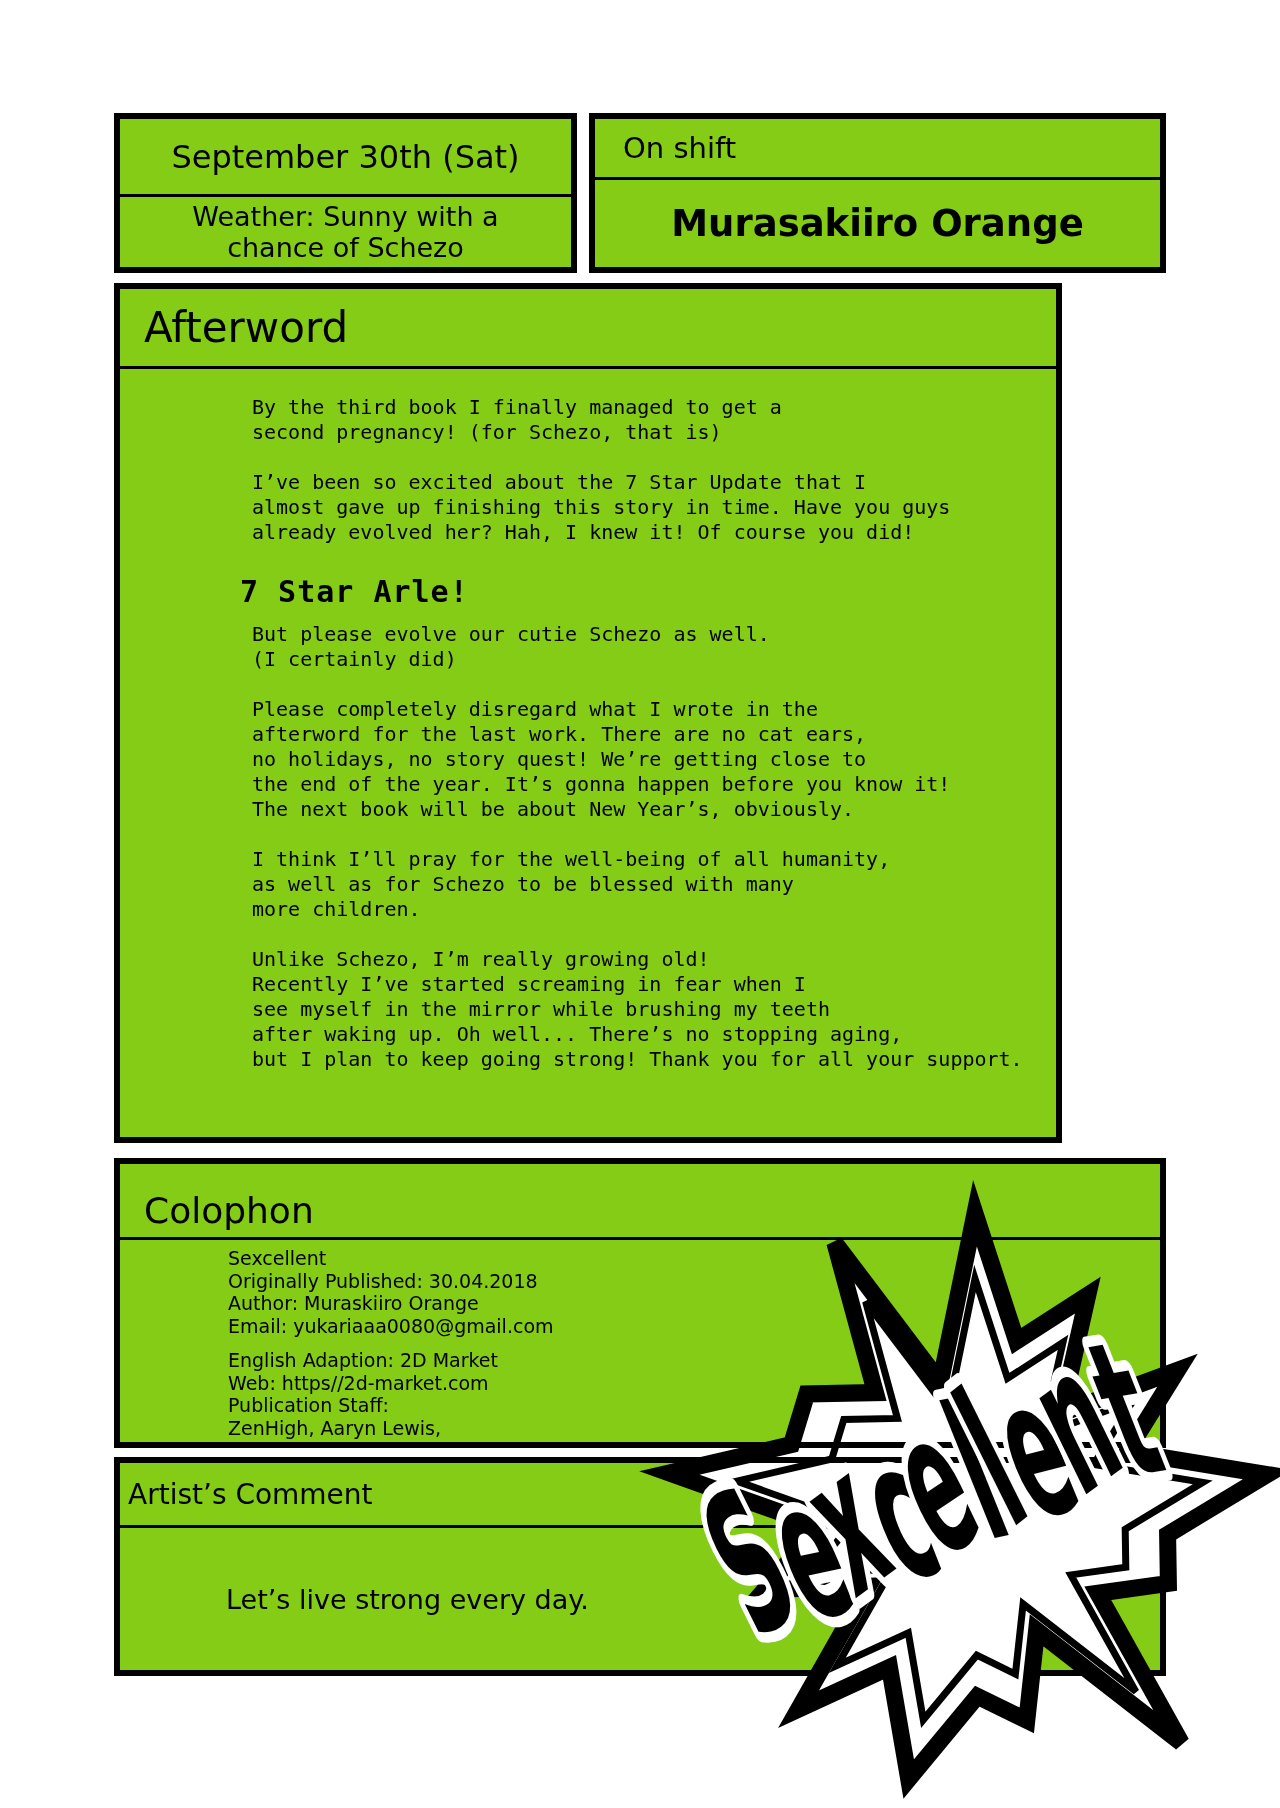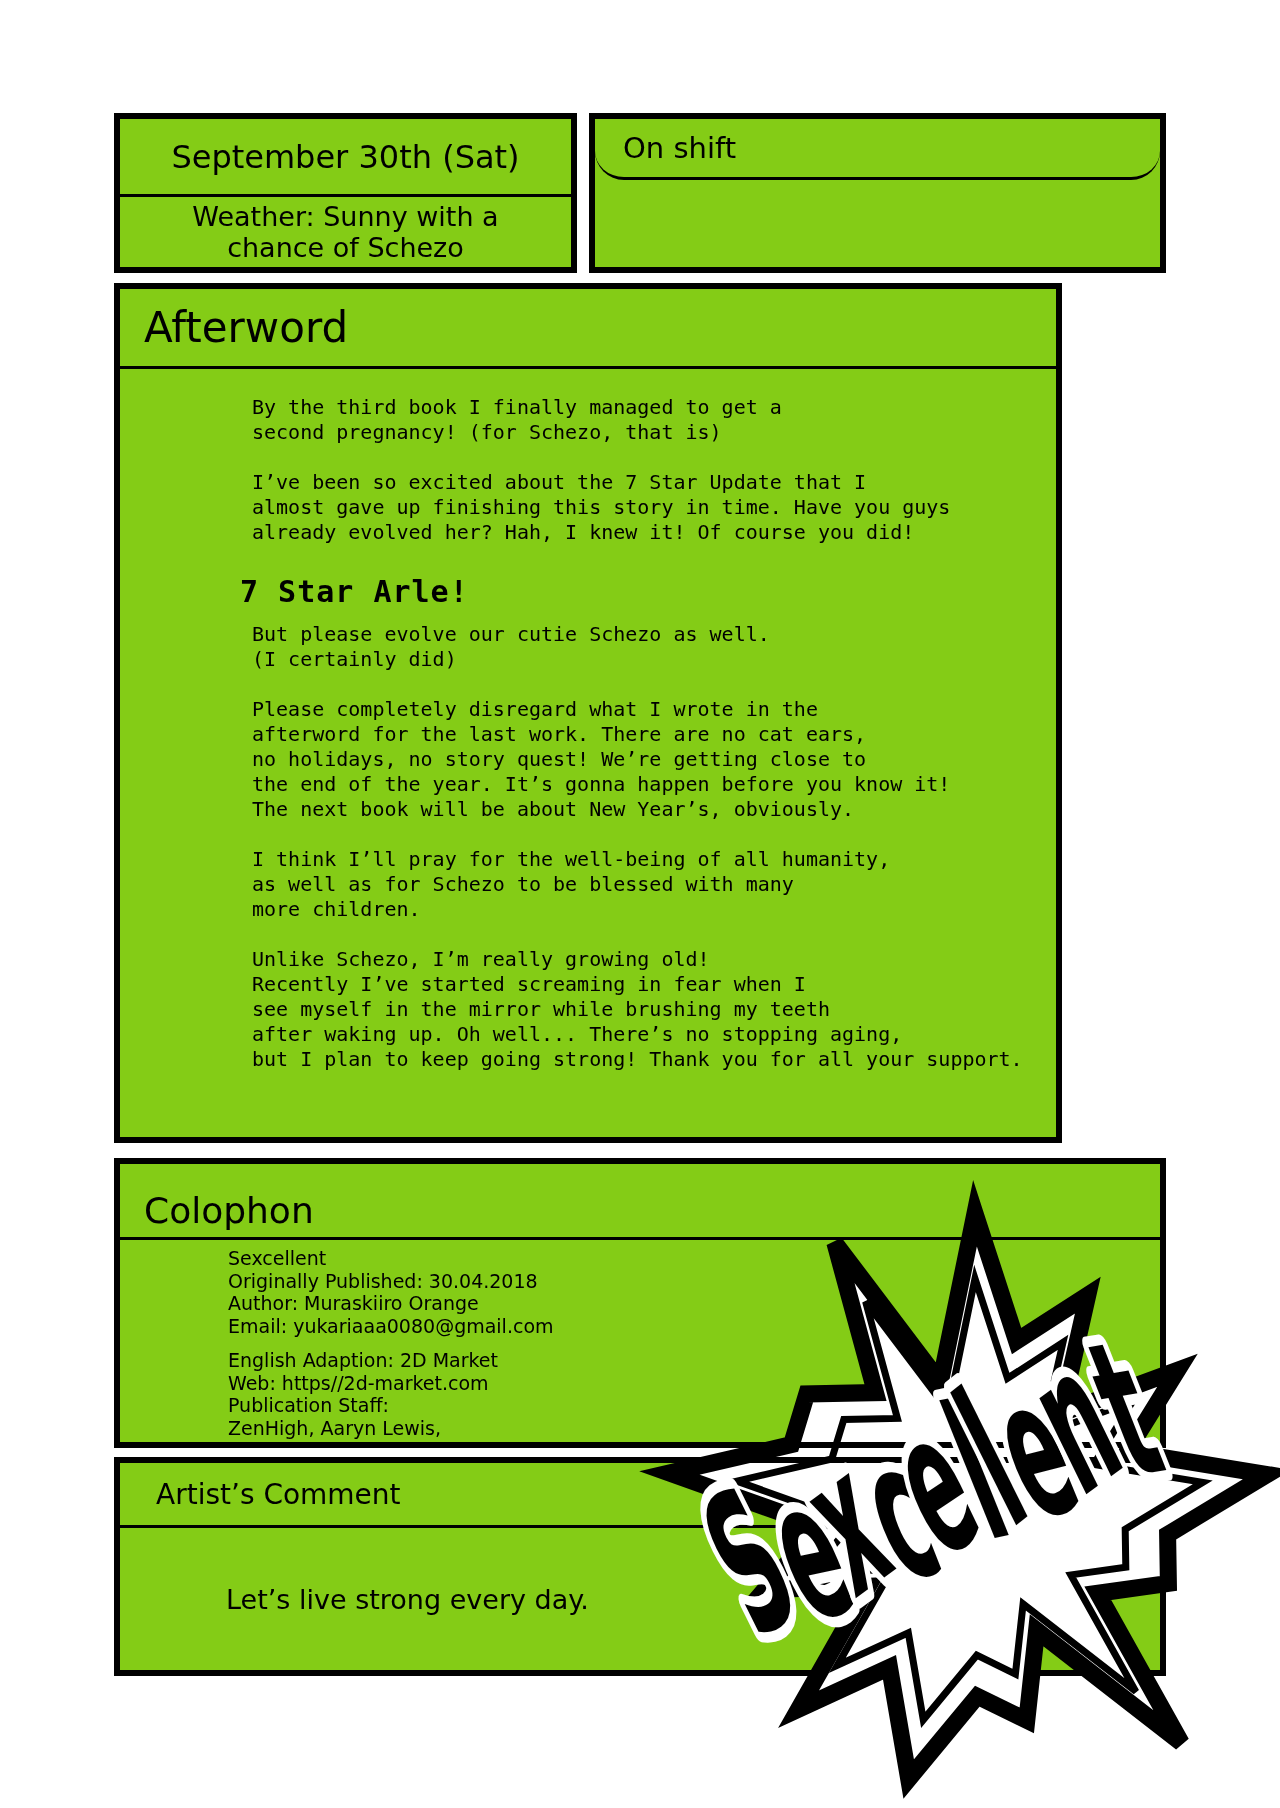--- a/index.html
+++ b/index.html
@@ -16,40 +16,40 @@
   .cell-body{flex:1 1 auto;display:flex;box-sizing:border-box;border-radius:31px;}
 
   
   #date-box{left:114px;top:113px;width:463px;height:160px;}
   #date-box .cell-hdr{height:78px;justify-content:center;font-size:32px;}
   #date-box .cell-body{flex-direction:column;align-items:center;justify-content:center;
     font-size:27px;line-height:31px;text-align:center;}
 
   
   #shift-box{left:589px;top:113px;width:577px;height:160px;}
-  #shift-box .cell-hdr{height:61px;padding-left:28px;font-size:29px;border-radius:29px;}
+  #shift-box .cell-hdr{height:61px;padding-left:28px;font-size:29px;}
   #shift-box .cell-body{align-items:center;justify-content:center;font-size:37px;font-weight:bold;}
 
   
   #afterword-box{left:114px;top:283px;width:948px;height:860px;}
   #afterword-box .cell-hdr{height:80px;padding-left:24px;font-size:42px;}
   #afterword-box .cell-body{display:block;padding:26px 30px 0 120px;
     font-family:"DejaVu Sans Mono",monospace;font-size:20px;line-height:25px;}
   .af-p{margin:0 0 25px 12px;}
   .af-h{font-size:30px;font-weight:bold;line-height:44px;margin:2px 0 8px 0;letter-spacing:1px;}
 
   
   #colophon-box{left:114px;top:1158px;width:1052px;height:290px;}
   #colophon-box .cell-hdr{height:57px;padding-left:24px;font-size:36px;margin-top:19px;}
   #colophon-box .cell-body{display:block;padding:7px 0 0 108px;font-size:19px;line-height:22.5px;overflow:hidden;}
   .col-blk{margin:0 0 12px 0;}
 
   
   #artist-box{left:114px;top:1457px;width:1052px;height:219px;}
-  #artist-box .cell-hdr{height:65px;padding-left:36px;font-size:28px;}
+  #artist-box .cell-hdr{height:65px;padding-left:8px;font-size:28px;}
   #artist-box .cell-body{align-items:center;padding-left:106px;font-size:27px;}
 
   
   #logo{position:absolute;left:630px;top:1180px;width:660px;height:628px;}
 </style>
 </head>
 <body>
 
 <div class="box" id="date-box">
   <div class="cell-hdr">
@@ -57,20 +57,23 @@
   </div>
   <div class="cell-body">
       <div>Weather: Sunny with a</div>
       <div>chance of Schezo</div>
     </div>
 </div>
 
 <div class="box" id="shift-box">
   <div class="cell-hdr">
     <span>On shift</span>
+  </div>
+  <div class="cell-body">
+    <span>Murasakiiro Orange</span>
   </div>
 </div>
 
 <div class="box" id="afterword-box">
   <div class="cell-hdr">
     <span>Afterword</span>
   </div>
   <div class="cell-body">
       <div class="af-p">
         <div>By the third book I finally managed to get a</div>

